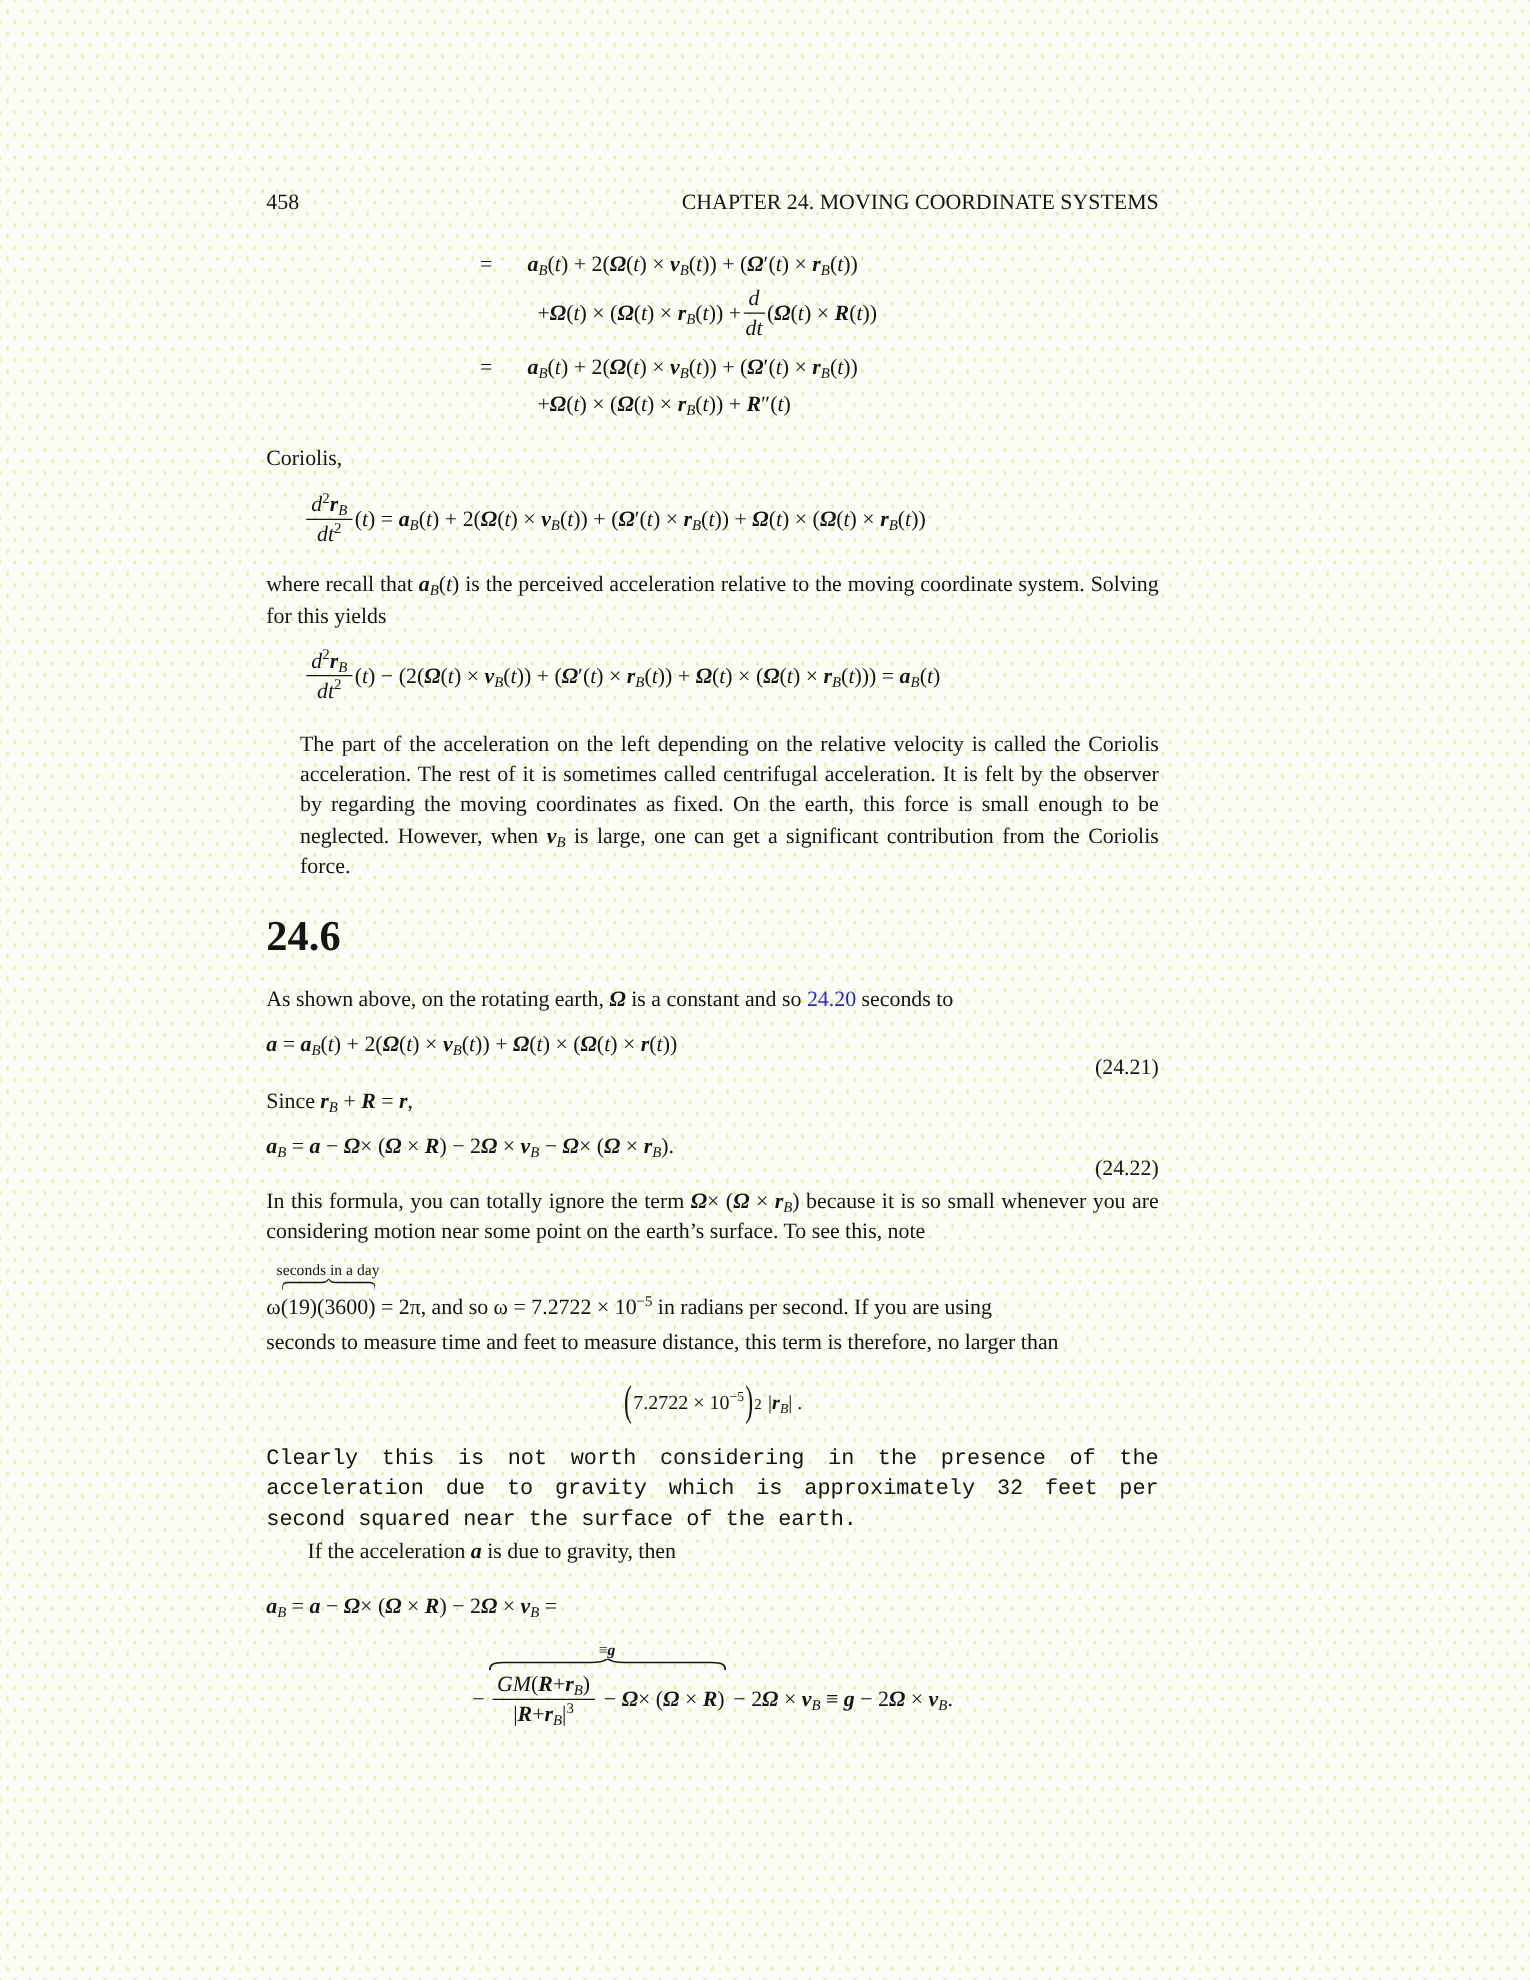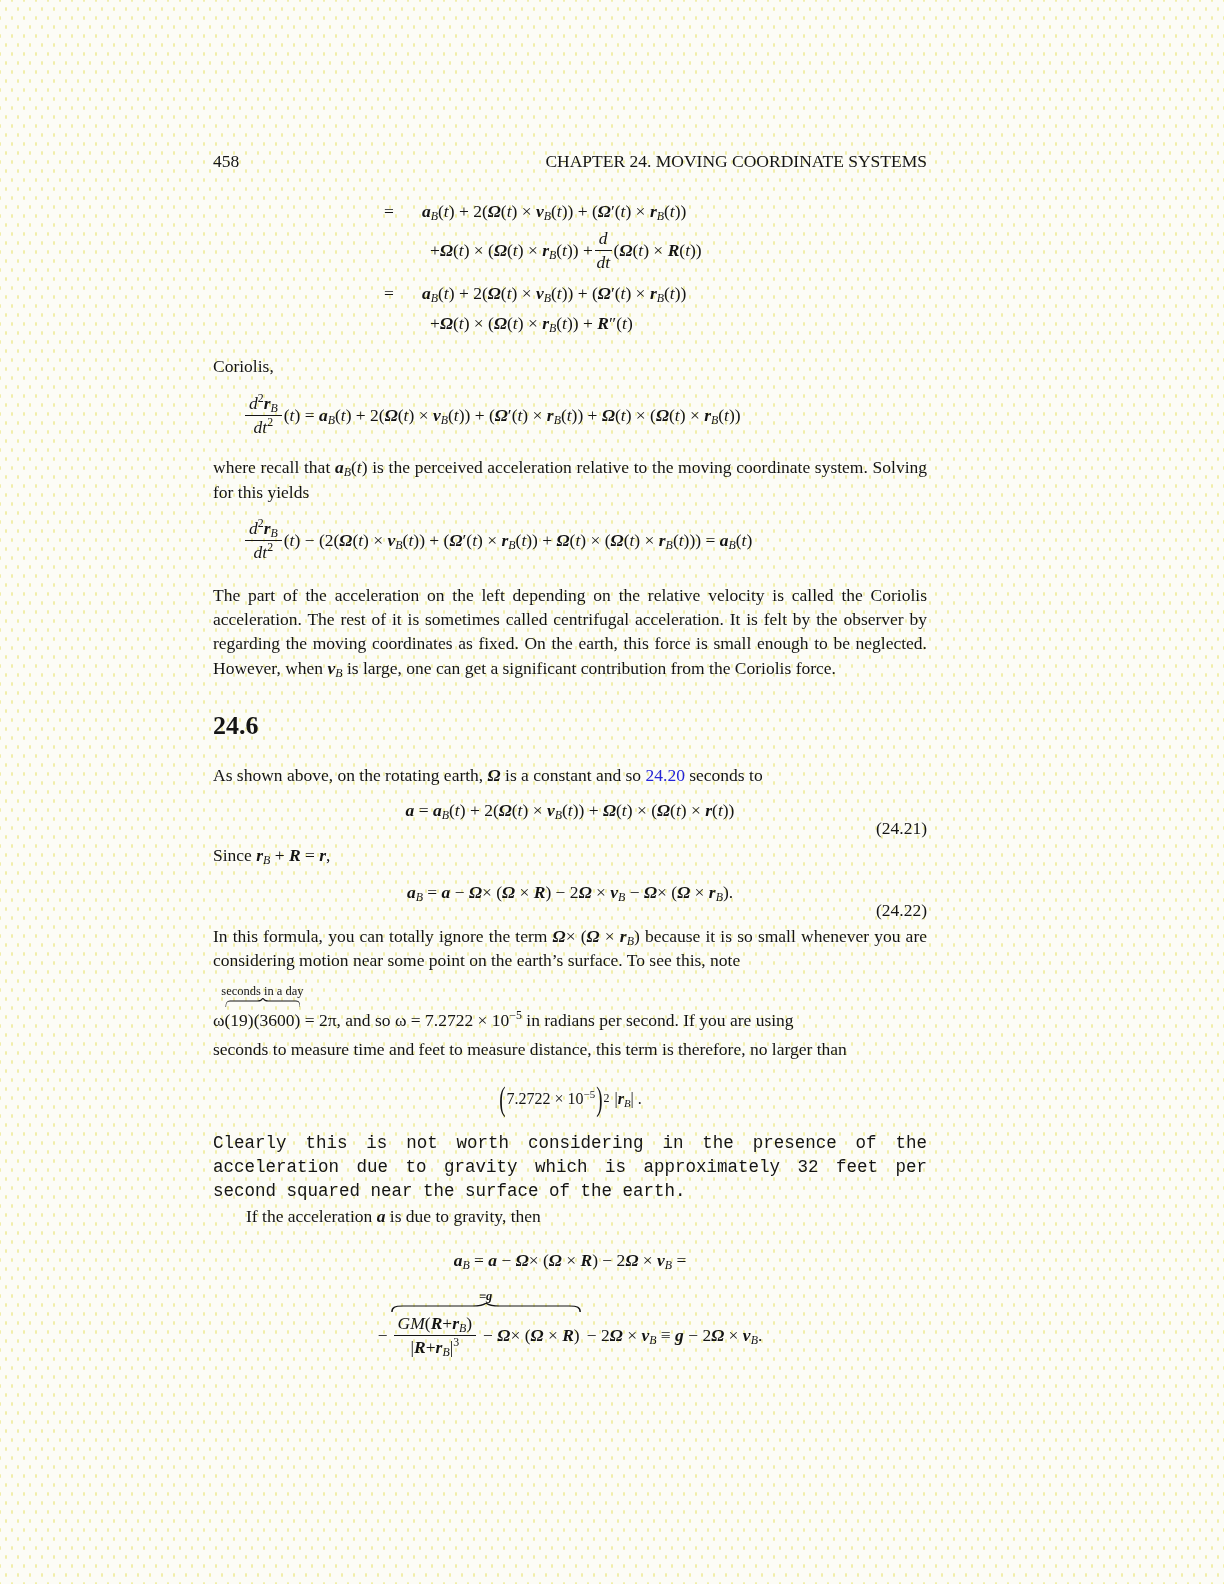--- a/index.html
+++ b/index.html
@@ -36,26 +36,26 @@
   .alignblk .row.r3 { margin-top:4px; }
 
   
   .frac { display:inline-block; vertical-align:middle; text-align:center; margin:0 2px; }
   .frac .num { display:block; border-bottom:1.5px solid #141414; padding:0 4px 1px; }
   .frac .den { display:block; padding-top:1px; }
 
   
   .deq { font-size:17.5px; margin:0; }
   .flexeq { display:flex; align-items:center; margin-left:30px; margin-top:9px; min-height:56px; }
-  .center { text-align:center; }
+  .center { text-align:left; }
   .tagged { position:relative; }
   .tag { position:absolute; right:0; top:18px; font-size:17.5px; }
 
   
-  h2.sec { display:flex; margin:30px 0 0 0; font-size:26px; font-weight:700; line-height:31px;text-align:center; }
+  h2.sec { display:flex; margin:30px 0 0 0; font-size:34px; font-weight:700; line-height:31px;text-align:center; }
   h2.sec .secnum { margin-right:33px; }
 
   a.ref { color:#2424d6; text-decoration:none; cursor:pointer; }
 
   
   .braced-inline { position:relative; display:inline-block; text-align:center; }
   .braced-inline .lbl { position:absolute; left:50%; transform:translateX(-50%); bottom:calc(100% + 10px);
                         font-size:12.5px; line-height:13px; white-space:nowrap; }
   .braced-inline svg.brace { position:absolute; left:0; bottom:calc(100% + 1px); width:100%; height:9px; display:block; }
   .omega-line { margin-top:10px; padding-top:26px; font-size:17.5px; line-height:24.3px; }
@@ -69,21 +69,21 @@
   
   .abeq { margin-top:22px; }
   .final-eq { display:flex; justify-content:center; align-items:center; margin-top:12px; padding-top:30px; font-size:17.5px; }
   .final-eq .grp { display:inline-flex; align-items:center; gap:5px; padding:0 2px; }
   .final-eq .tail { margin-left:5px; }
   .final-eq .minus { margin-right:2px; }
 
   .indent { text-indent:33px; }
   .mt-therefore { margin-top:14px; }
   .mt-para { margin-top:12px; }
-  .mt-part { margin-top:14px; }
+  .mt-part { margin-top:14px;margin-left:27px; }
   .mt-shown { margin-top:22px; }
   .mt-eq21 { margin-top:13px; min-height:27px; }
   .mt-since { margin-top:16px; }
   .mt-eq22 { margin-top:14px; min-height:27px; }
   .mt-formula { margin-top:15px; }
   .mt-clearly { margin-top:10px;font-family:Liberation Mono, monospace; }
   .mt-line2 { margin-top:4px; }
 </style>
 </head>
 <body>

